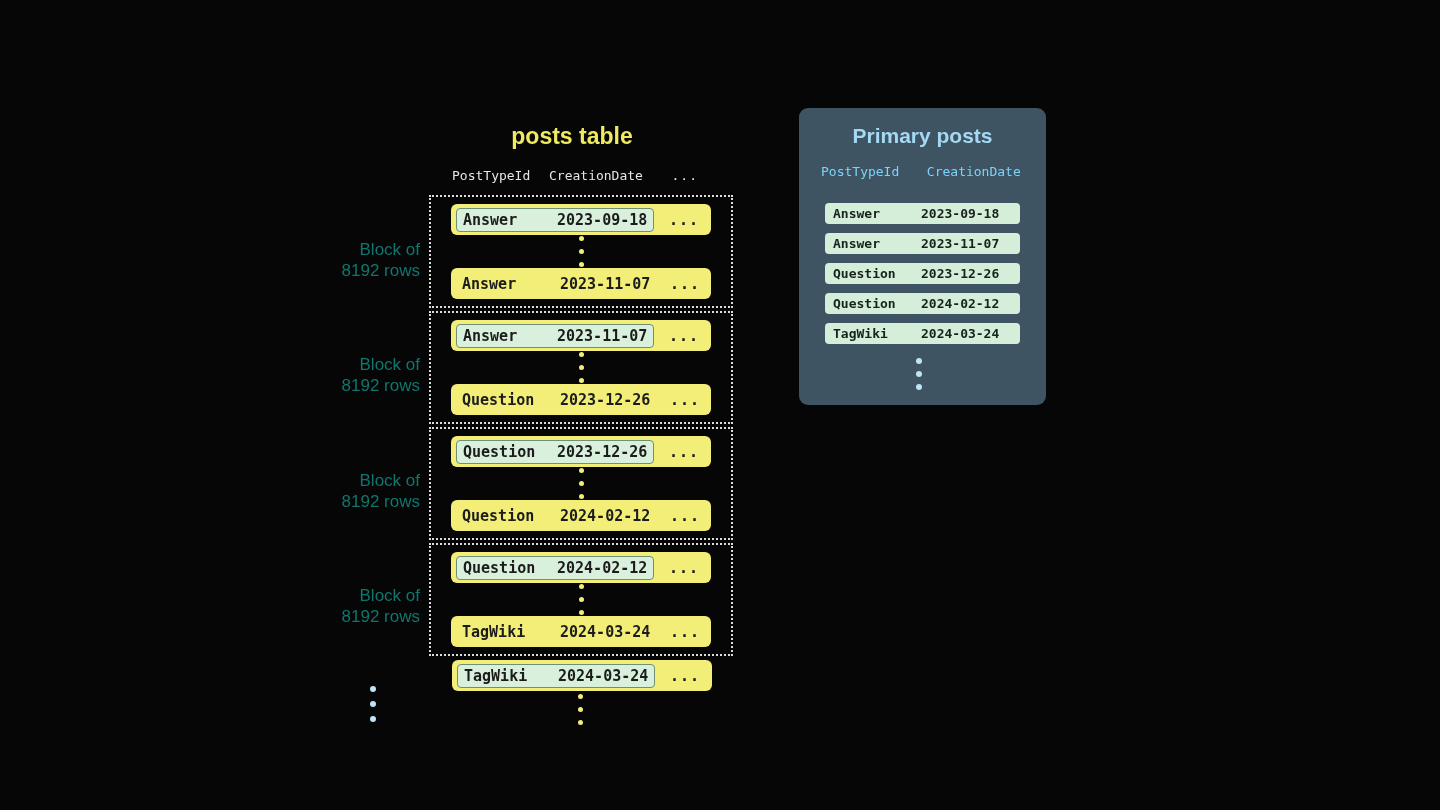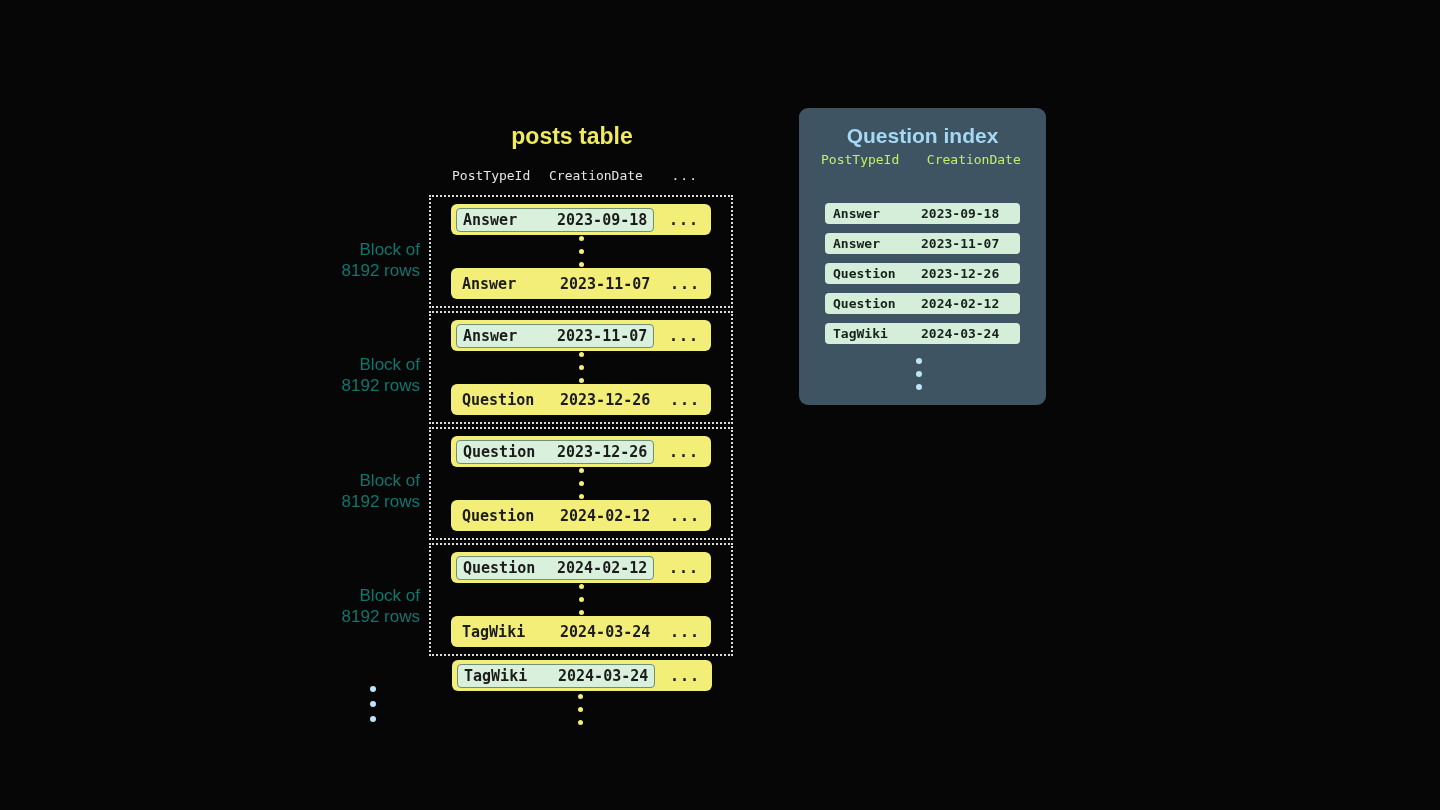--- a/index.html
+++ b/index.html
@@ -64,22 +64,22 @@
   
   .panel {
     position:absolute; left:799px; top:108px; width:247px; height:297px;
     background:#3e5462; border-radius:9px;
   }
   .panel-title {
     position:absolute; top:16px; left:0; width:100%; text-align:center;
     color:#a5d8f3; font-size:21px; font-weight:bold;
   }
   .panel-header {
-    position:absolute; top:44px; left:22px;
-    font-family:"DejaVu Sans Mono", monospace; font-size:13px; color:#bef264;
+    position:absolute; top:56px; left:22px;
+    font-family:"DejaVu Sans Mono", monospace; font-size:13px; color:#7dd3fc;
   }
   .panel-header .h1 { display:inline-block; width:98px; }
   .index-row {
     position:absolute; left:26px; width:195px; height:21px;
     background:#d4eeda; border-radius:4px; display:flex; align-items:center;
     padding:0 8px; font-family:"DejaVu Sans Mono", monospace;
     font-weight:bold; font-size:13px; color:#17221c;
   }
   .index-row .pt { width:88px; }
 </style>
@@ -207,21 +207,21 @@
       <i class="dot"></i>
   </div>
 
   <div class="dots abs" style="left:370px; top:686px; gap:9px">
     <i class="dot blue"></i>
       <i class="dot blue"></i>
       <i class="dot blue"></i>
   </div>
 
   <div class="panel">
-    <div class="panel-title">Question index</div>
+    <div class="panel-title">Primary posts</div>
     <div class="panel-header">
       <span class="h1">PostTypeId</span>
       <span class="h2">CreationDate</span>
     </div>
 
     <div class="index-row" style="top:95px">
       <span class="pt">Answer</span>
       <span class="dt">2023-09-18</span>
     </div>
     <div class="index-row" style="top:125px">

